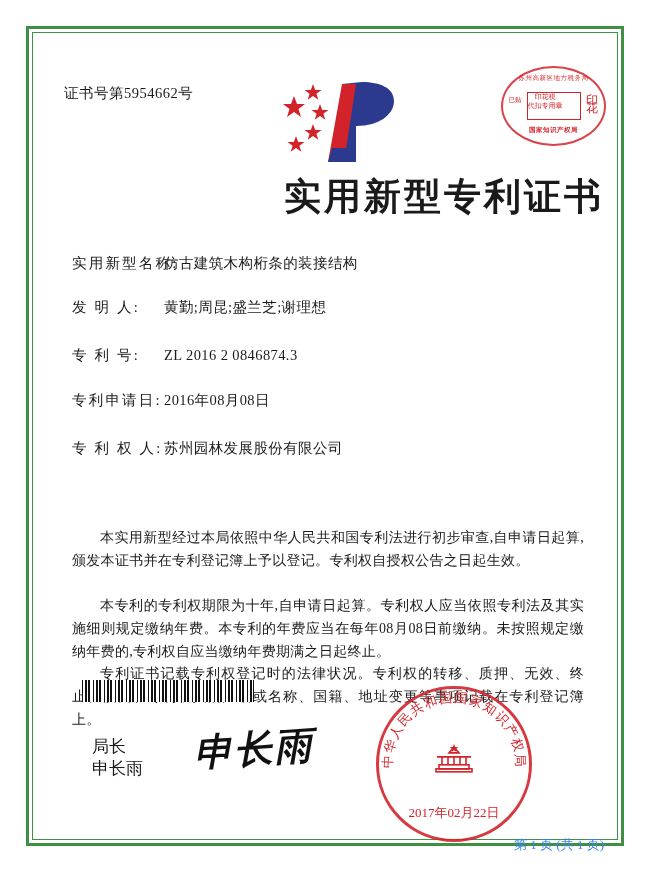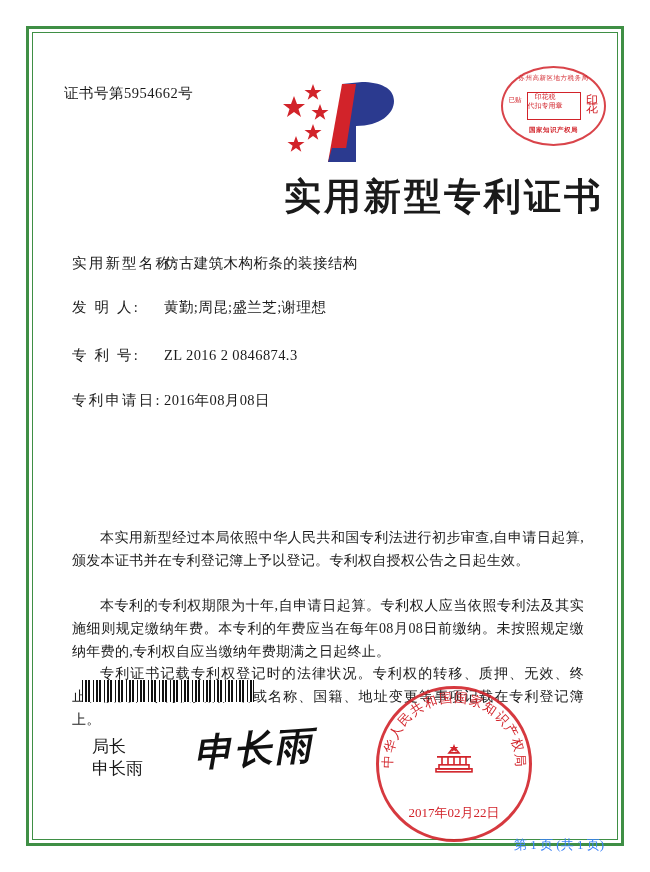--- a/index.html
+++ b/index.html
@@ -306,20 +306,23 @@
       <span class="label">实用新型名称:</span><span class="value">仿古建筑木构桁条的装接结构</span>
     </div>
     <div class="field f2">
       <span class="label">发 明 人:</span><span class="value">黄勤;周昆;盛兰芝;谢理想</span>
     </div>
     <div class="field f3">
       <span class="label">专 利 号:</span><span class="value">ZL 2016 2 0846874.3</span>
     </div>
     <div class="field f4">
       <span class="label">专利申请日:</span><span class="value">2016年08月08日</span>
+    </div>
+    <div class="field f5">
+      <span class="label">专 利 权 人:</span><span class="value">苏州园林发展股份有限公司</span>
     </div>
 
     <div class="para p1">本实用新型经过本局依照中华人民共和国专利法进行初步审查,自申请日起算,颁发本证书并在专利登记簿上予以登记。专利权自授权公告之日起生效。</div>
     <div class="para p2">本专利的专利权期限为十年,自申请日起算。专利权人应当依照专利法及其实施细则规定缴纳年费。本专利的年费应当在每年08月08日前缴纳。未按照规定缴纳年费的,专利权自应当缴纳年费期满之日起终止。</div>
     <div class="para" style="top:616px">专利证书记载专利权登记时的法律状况。专利权的转移、质押、无效、终止、恢复和专利权人的姓名或名称、国籍、地址变更等事项记载在专利登记簿上。</div>
 
     <div class="barcode"></div>
 
     <div class="sig-label">
       <div>局长</div>

